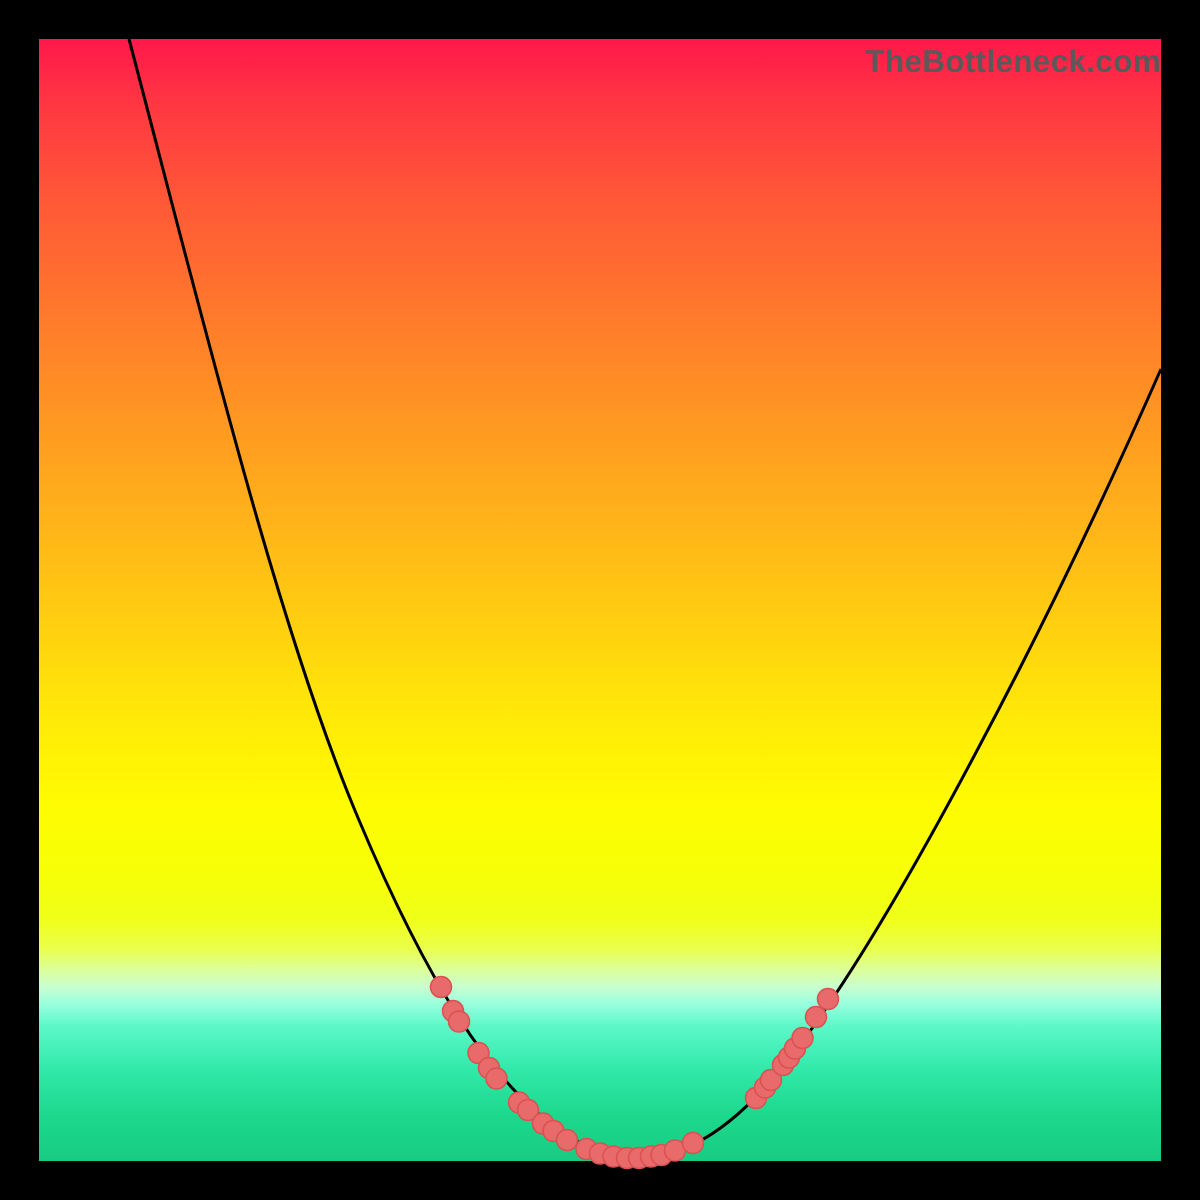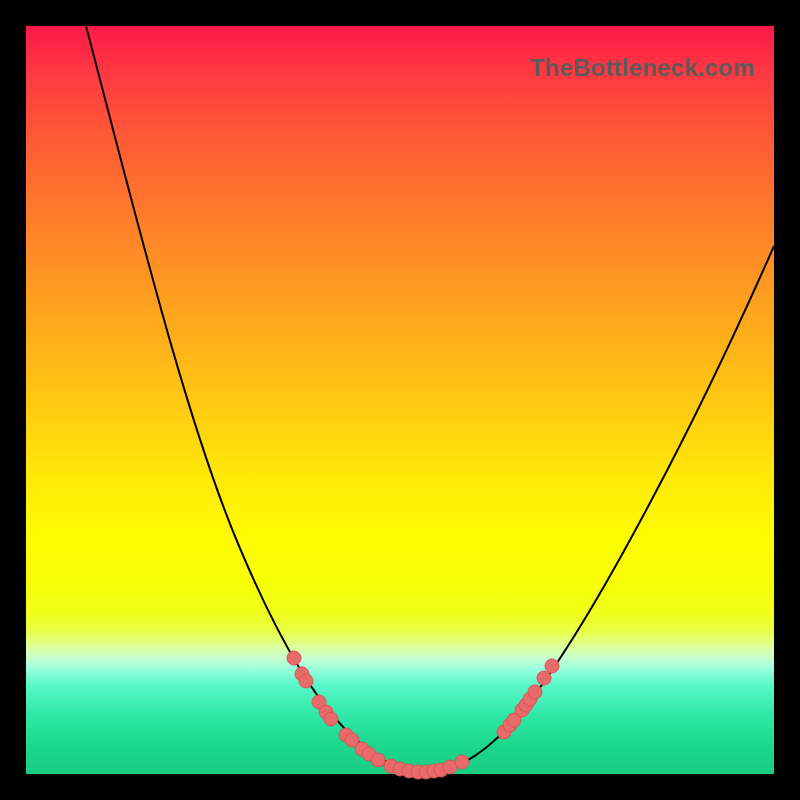--- a/index.html
+++ b/index.html
@@ -40,28 +40,27 @@
       #98ffde 86%,
       #5cf8c8 88%,
       #30e8a8 92%,
       #1cd88c 96%,
       #18cc82 100%
     );
   }
   .watermark {
     position: absolute;
     top: 4px;
-    right: 19px;
+    right: 0;
     font-family: Arial, Helvetica, sans-serif;
-    font-size: 24px;
+    font-size: 21px;
     font-weight: bold;
     color: #5a5a5a;
     letter-spacing: 0.2px;
     user-select: none;
-    margin-top: 24px;
   }
   svg.overlay {
     position: absolute;
     left: 0;
     top: 0;
     width: 748px;
     height: 748px;
     overflow: visible;
   }
   .curve {

